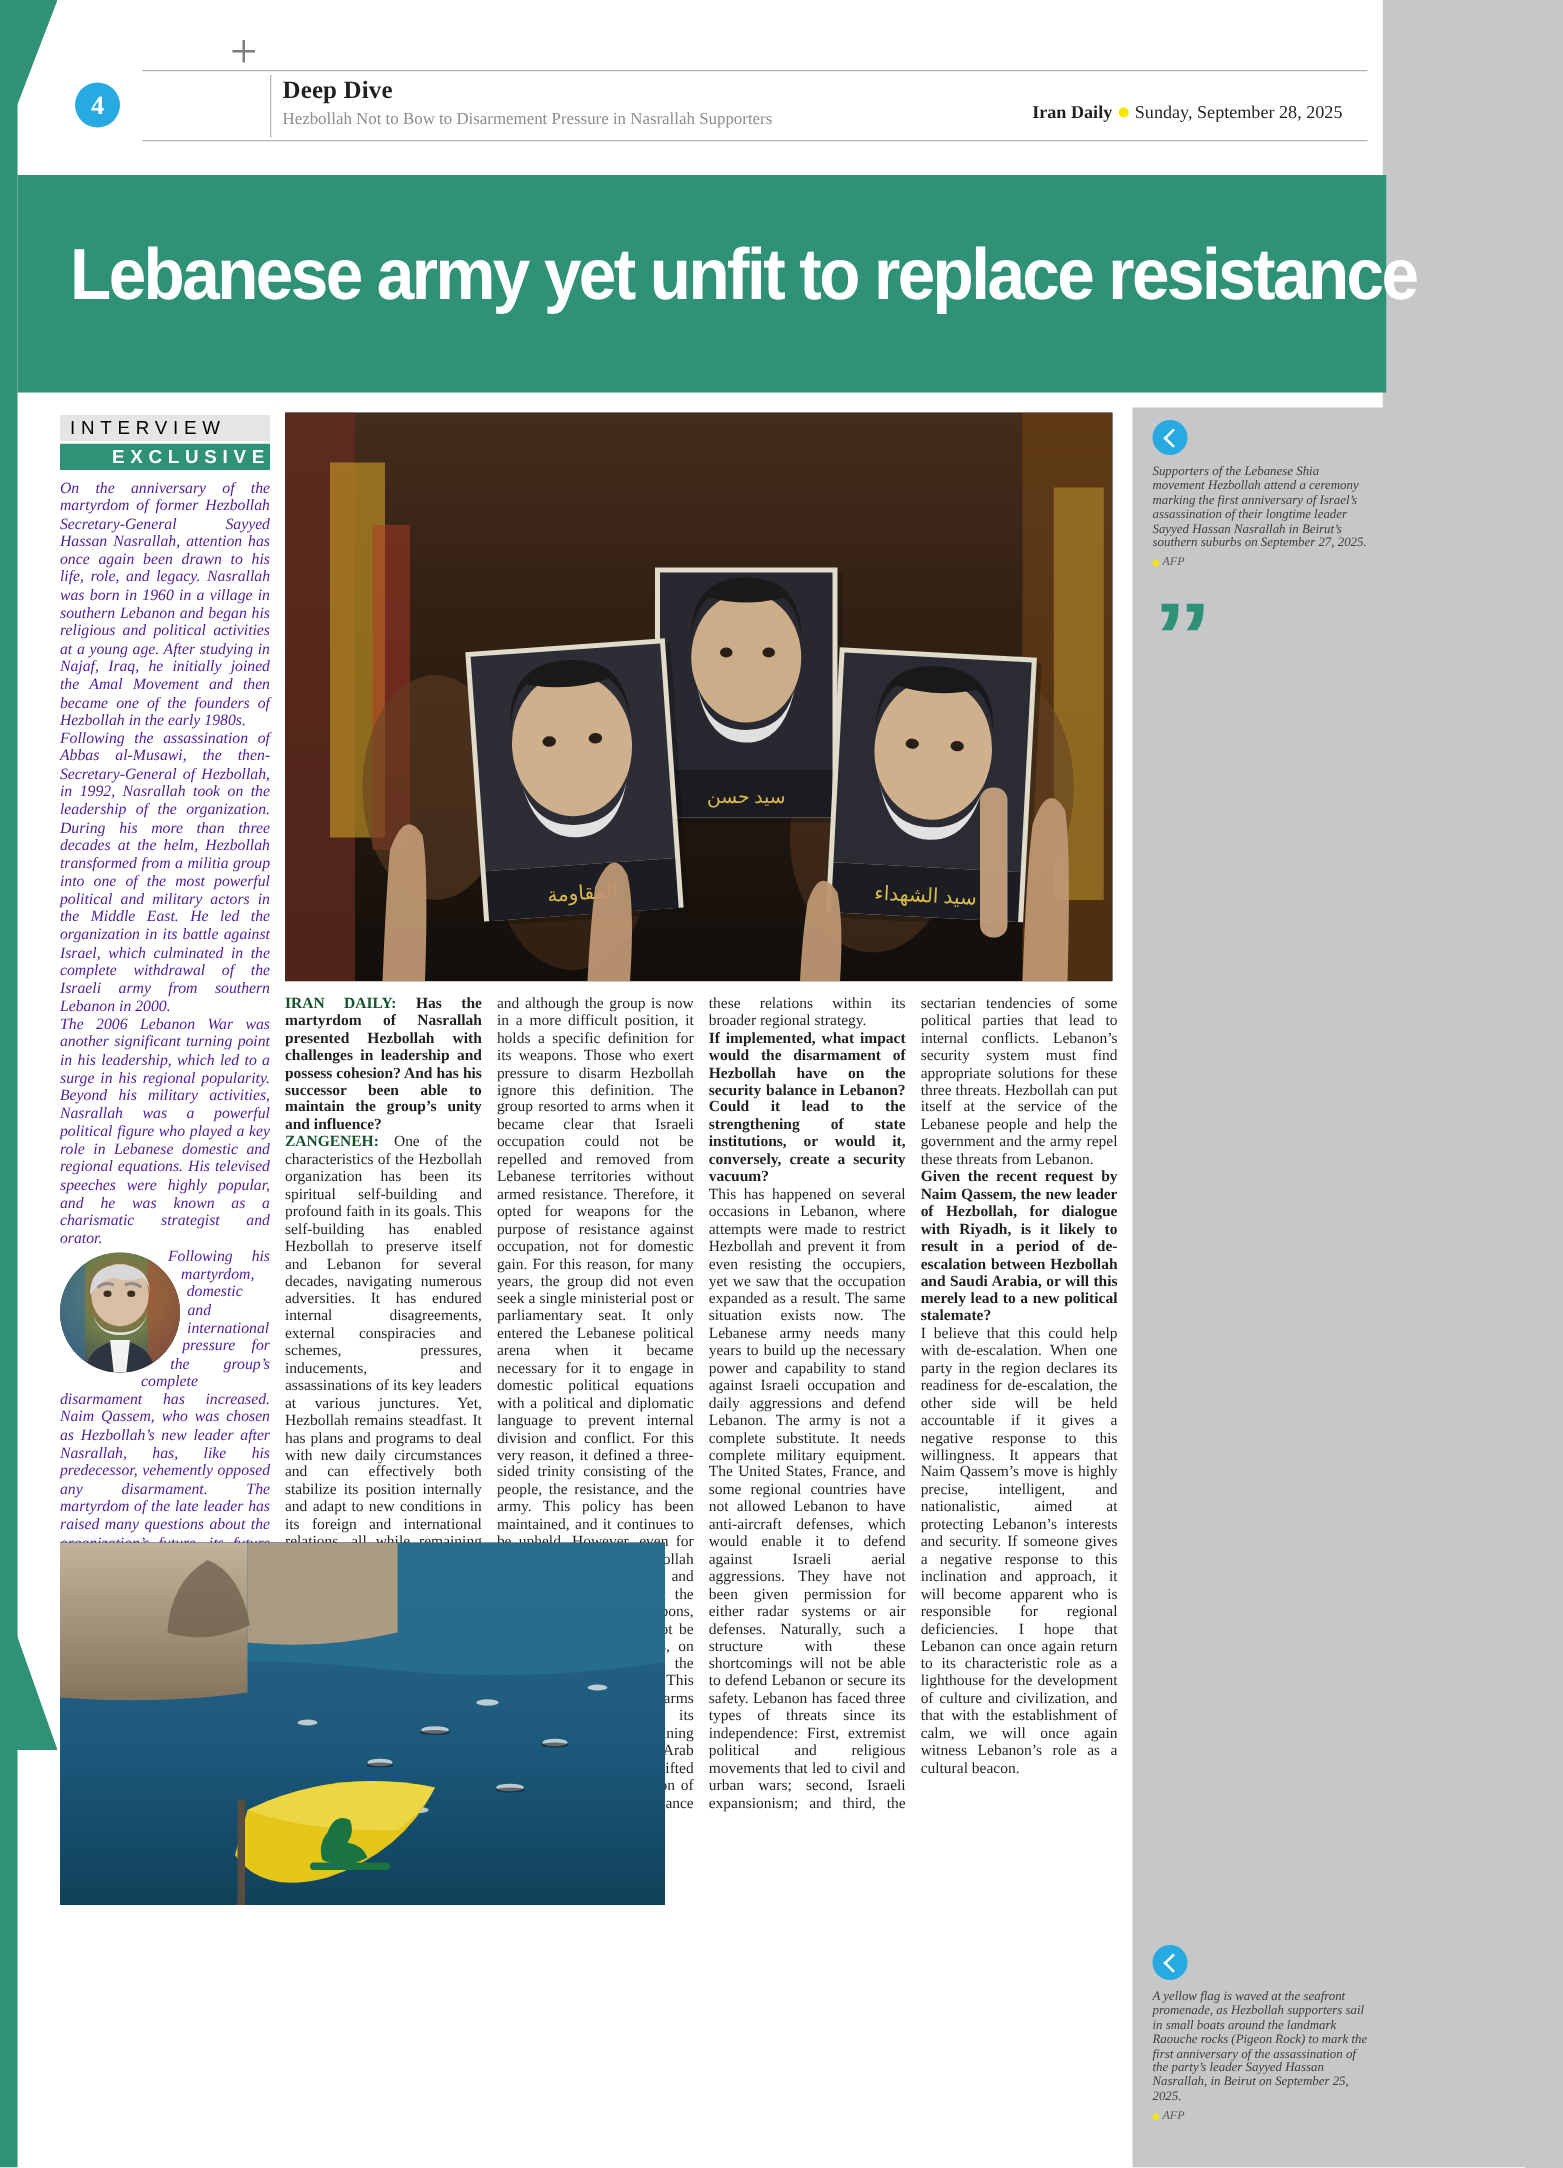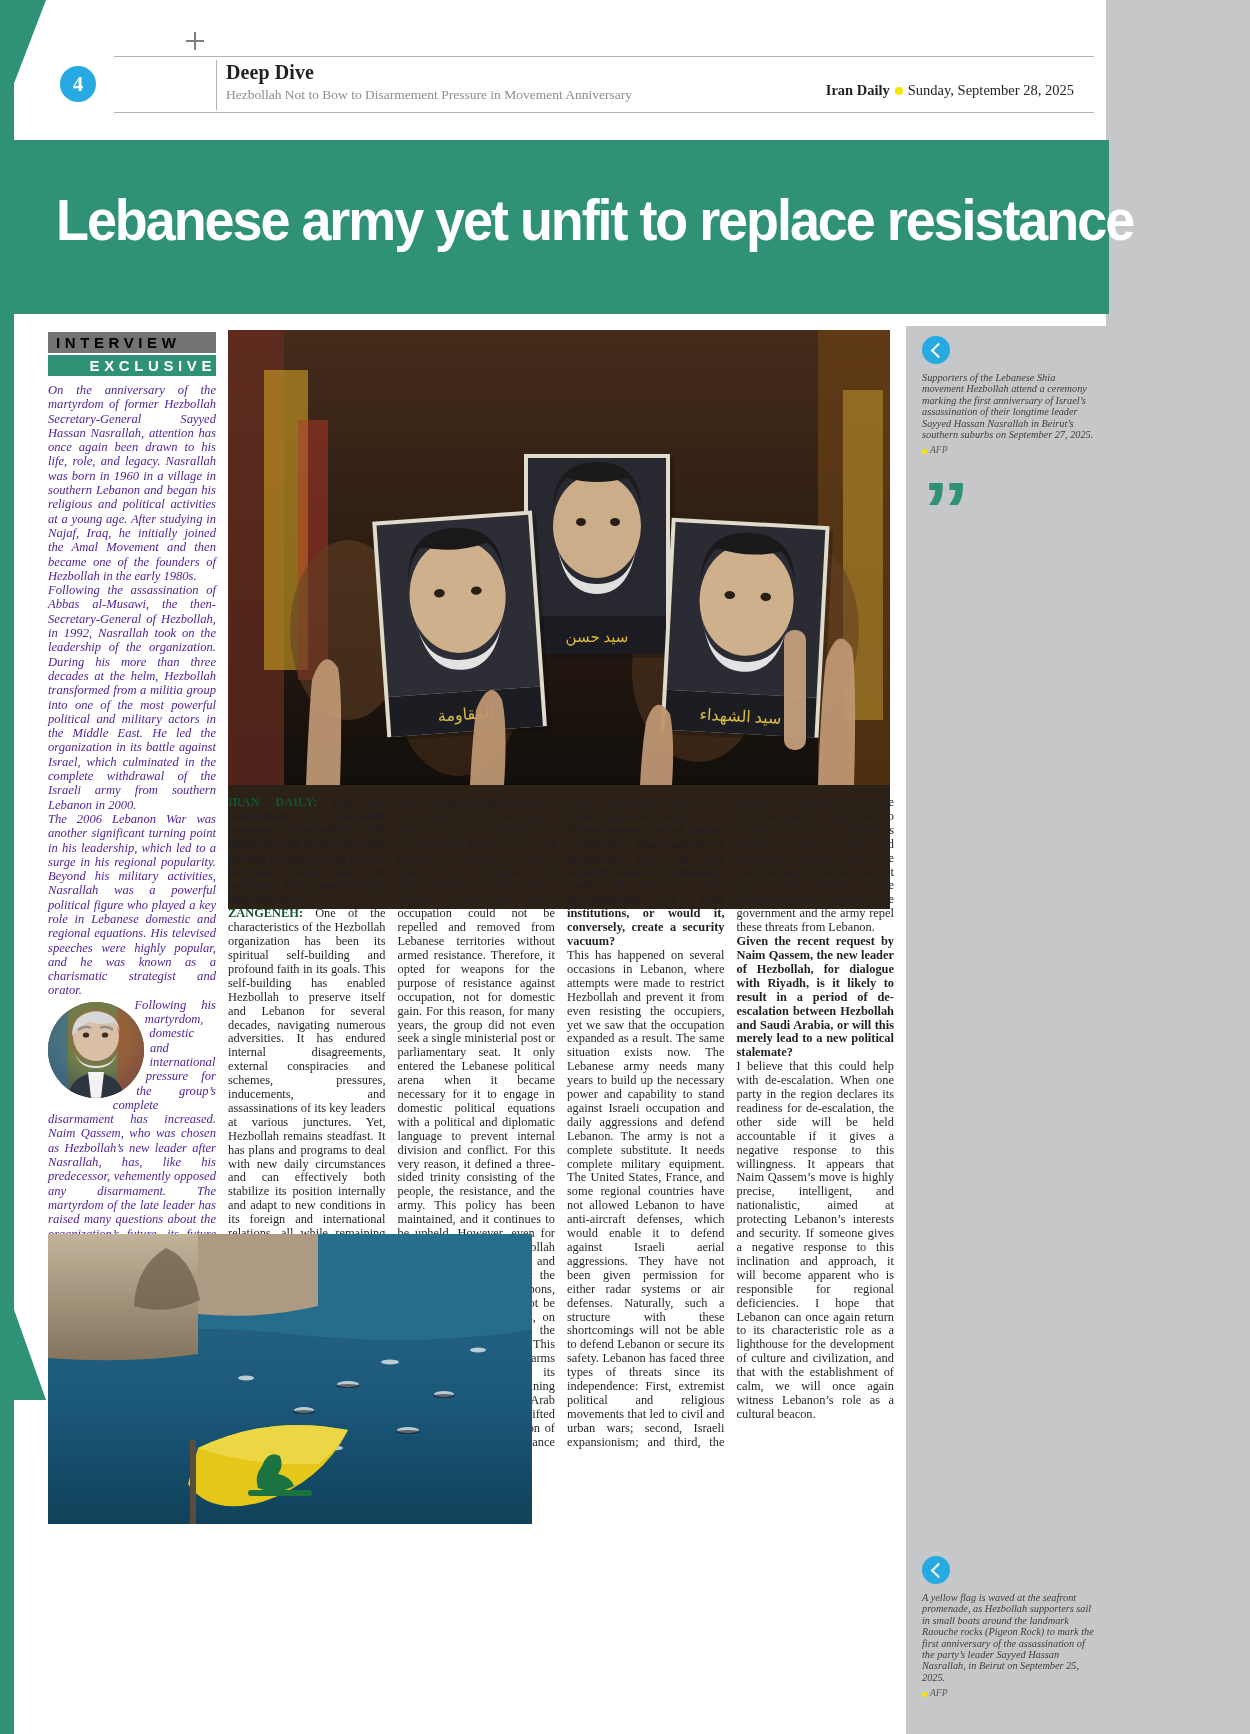--- a/index.html
+++ b/index.html
@@ -44,32 +44,32 @@
      font-family:"Liberation Sans",sans-serif;letter-spacing:-2.2px;transform:scaleX(.93);
      transform-origin:left center;white-space:nowrap;}
   .deck{position:absolute;left:44px;top:122px;color:#fff200;font-weight:700;font-size:27px;
      font-family:"Liberation Serif",serif;letter-spacing:-.2px;}
 
   
   .content{position:absolute;left:14px;top:326px;width:1095px;height:1408px;}
 
   
   .colL{position:absolute;left:34px;top:6px;width:168px;}
-  .badge-iv{background:#737373;color:#000;font-family:"Liberation Sans",sans-serif;font-weight:700;
+  .badge-iv{background:#e5e5e5;color:#000;font-family:"Liberation Sans",sans-serif;font-weight:400;
      font-size:15px;letter-spacing:4.6px;padding:2px 0 2px 8px;}
   .badge-ex{background:#2f9175;color:#ffffff;font-family:"Liberation Sans",sans-serif;font-weight:700;
      font-size:15px;letter-spacing:4.6px;padding:2px 0 2px 8px;margin-top:2px;text-align:right;}
   .intro{margin-top:7px;font-style:italic;font-size:12.6px;line-height:14.3px;color:#4c1d95;
      text-align:justify;}
   .intro p{margin:0;}
   .portrait{float:left;shape-outside:circle(50%);width:96px;height:96px;border-radius:50%;
      margin:4px 6px 2px 0;overflow:hidden;background:#6b6356;}
 
   
-  .photo-main{position:absolute;left:214px;top:4px;width:662px;height:579px;overflow:hidden;background:#2b2117;}
+  .photo-main{position:absolute;left:214px;top:4px;width:662px;height:455px;overflow:hidden;background:#2b2117;}
 
   
   .cols{position:absolute;left:214px;top:470px;width:666px;height:938px;
      column-count:4;column-gap:12px;font-size:12.4px;line-height:13.9px;text-align:justify;
      font-family:"Liberation Serif",serif;}
   .cols p{margin:0;}
   .q{font-weight:700;}
   .spk{color:#14532d;font-weight:700;}
 
   
@@ -105,21 +105,21 @@
 <div class="green-notch-top"></div>
 <div class="green-notch-bottom"></div>
 <div class="crop-mark"></div>
 
 <div class="masthead">
   <div class="mast-rule-top"></div>
   <div class="mast-rule-bot"></div>
   <div class="mast-vrule"></div>
   <div class="page-num">4</div>
   <div class="section-title">Deep Dive</div>
-  <div class="section-sub">Hezbollah Not to Bow to Disarmement Pressure in Movement Anniversary</div>
+  <div class="section-sub">Hezbollah Not to Bow to Disarmement Pressure in Nasrallah Supporters</div>
   <div class="mast-right">
     <b>Iran Daily</b><span class="dot-yellow"></span><span>Sunday, September 28, 2025</span>
   </div>
 </div>
 
 <div class="band">
   <div class="headline">Lebanese army yet unfit to replace resistance</div>
 </div>
 
 <div class="content">

